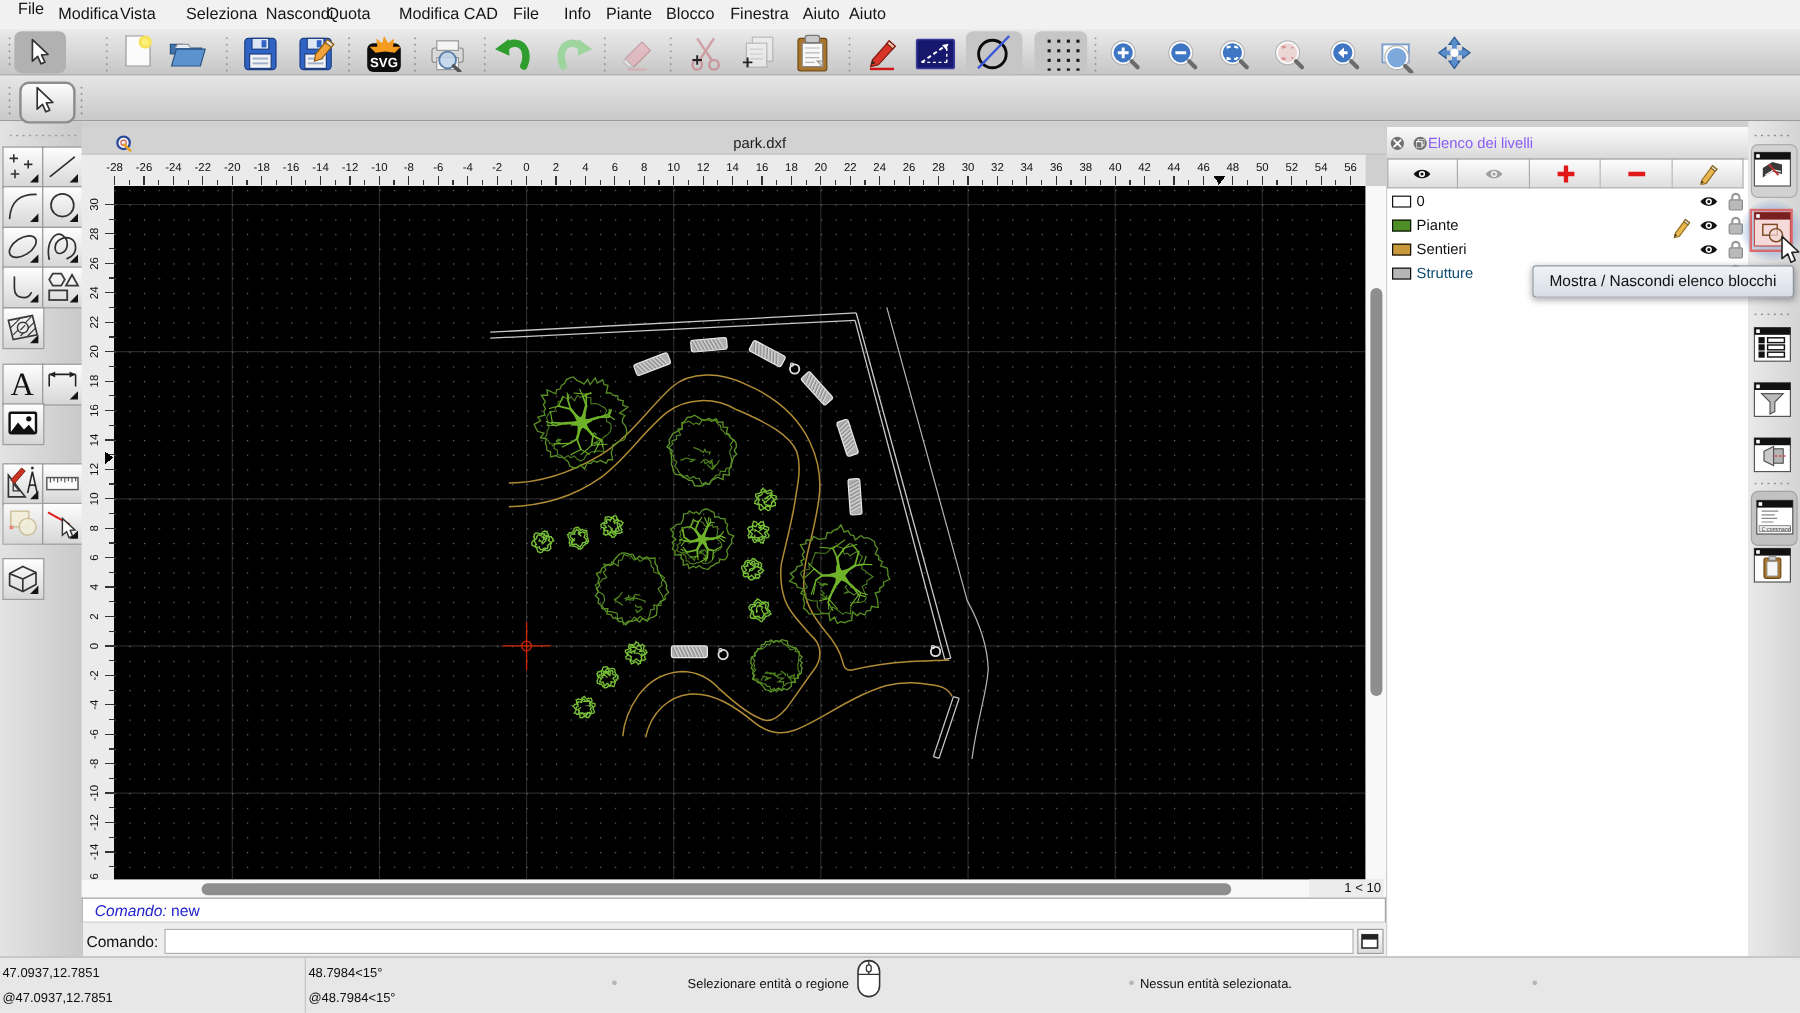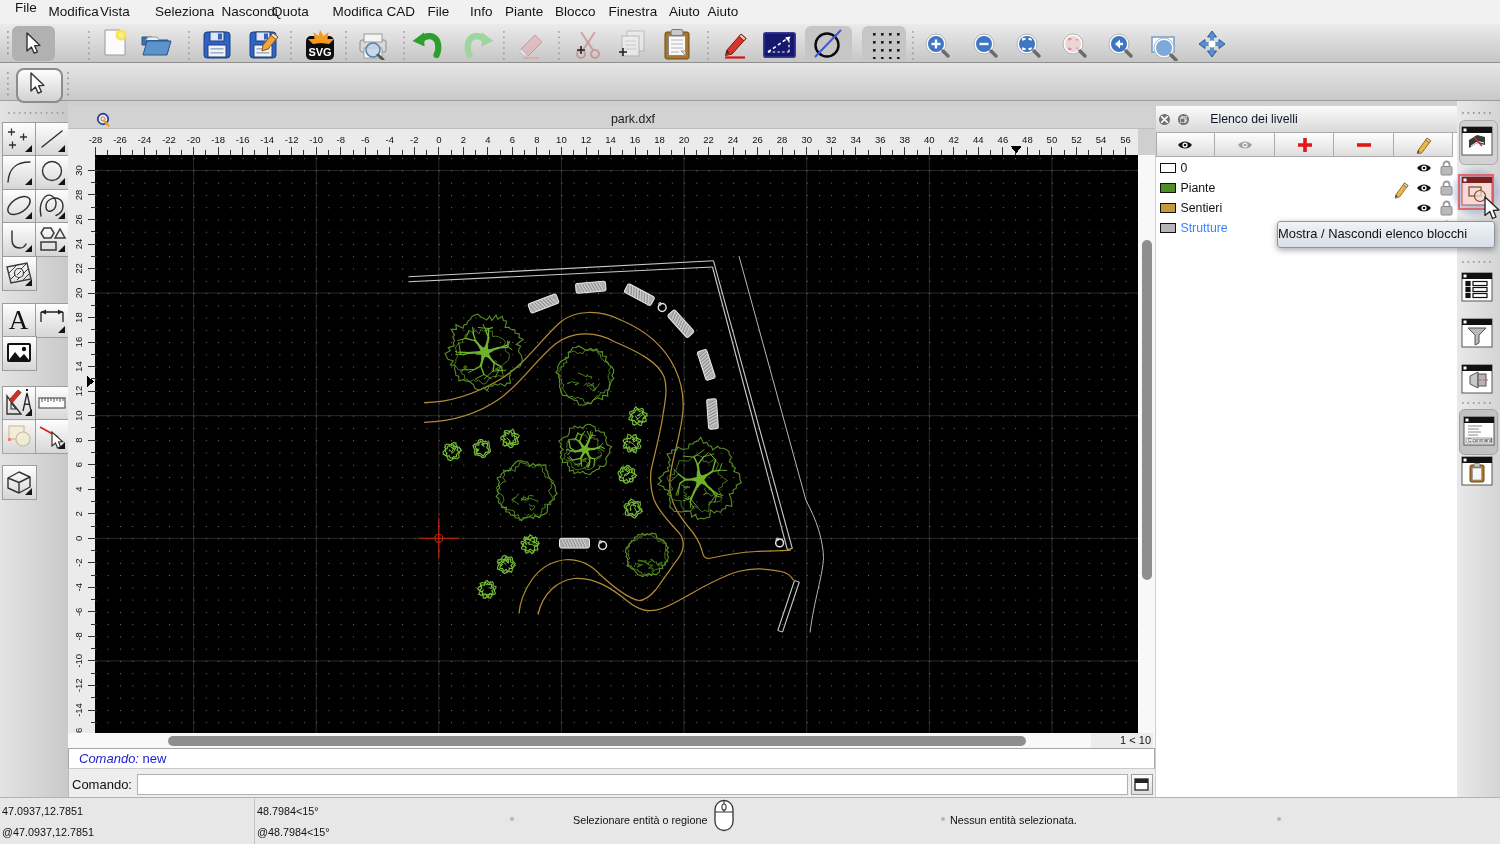--- a/index.html
+++ b/index.html
@@ -1098,21 +1098,21 @@
 <div style="position:absolute;left:1155.5px;top:106px;width:301.5px;height:26px;background:linear-gradient(#fbfbfb,#d9d9d9);border-bottom:1px solid #b2b2b2"></div>
 <div style="position:absolute;left:1158.5px;top:113.5px;width:11px;height:11px;border-radius:50%;background:#717171"></div>
 <svg width="7" height="7" viewBox="0 0 7 7" style="position:absolute;left:1160.5px;top:115.5px">
     <path d="M0,0 L7,7 M7,0 L0,7" stroke="#fff" stroke-width="1.6"></path>
   </svg>
 <div style="position:absolute;left:1177.5px;top:113.5px;width:11px;height:11px;border-radius:50%;background:#717171"></div>
 <svg width="7" height="7" viewBox="0 0 7 7" style="position:absolute;left:1179.5px;top:115.5px">
     <rect x="2" y="0" width="5" height="5" fill="none" stroke="#fff"></rect>
     <rect x="0" y="2" width="5" height="5" fill="#717171" stroke="#fff"></rect>
   </svg>
-<div style="position:absolute;left:1122px;top:112px;width:264px;height:15px;text-align:center;font:12.3px 'Liberation Sans',sans-serif;color:#0f172a">Elenco dei livelli</div>
+<div style="position:absolute;left:1190px;top:112px;width:264px;height:15px;text-align:left;font:12.3px 'Liberation Sans',sans-serif;color:#8b5cf6">Elenco dei livelli</div>
 <div style="position:absolute;left:1155.5px;top:132px;width:59.5px;height:25px;background:linear-gradient(#fdfdfd,#dedede);border:1px solid #ababab;border-left:none;box-sizing:border-box"></div>
 <div style="position:absolute;left:1215.3px;top:132px;width:59.5px;height:25px;background:linear-gradient(#fdfdfd,#dedede);border:1px solid #ababab;border-left:none;box-sizing:border-box"></div>
 <div style="position:absolute;left:1274.8px;top:132px;width:59.5px;height:25px;background:linear-gradient(#fdfdfd,#dedede);border:1px solid #ababab;border-left:none;box-sizing:border-box"></div>
 <div style="position:absolute;left:1334.3px;top:132px;width:59.5px;height:25px;background:linear-gradient(#fdfdfd,#dedede);border:1px solid #ababab;border-left:none;box-sizing:border-box"></div>
 <div style="position:absolute;left:1393.8px;top:132px;width:59.5px;height:25px;background:linear-gradient(#fdfdfd,#dedede);border:1px solid #ababab;border-left:none;box-sizing:border-box"></div>
 <div style="position:absolute;left:1155.5px;top:132px;width:1px;height:25px;background:#ababab"></div>
 <svg width="16" height="14" viewBox="0 0 16 14" style="position:absolute;left:1177px;top:137.5px">
     <g transform="scale(1.0)">
       <path d="M1,7 C4.5,2.2 11.5,2.2 15,7 C11.5,11.8 4.5,11.8 1,7 z" fill="#111"></path>
       <circle cx="8" cy="7" r="2.6" fill="#fff"></circle>
@@ -1179,21 +1179,21 @@
       <path d="M1,7 C4.5,2.2 11.5,2.2 15,7 C11.5,11.8 4.5,11.8 1,7 z" fill="#111"></path>
       <circle cx="8" cy="7" r="2.6" fill="#fff"></circle>
       <circle cx="8" cy="7" r="1.3" fill="#111"></circle>
     </g>
   </svg>
 <svg width="15" height="16" viewBox="0 0 15 16" style="position:absolute;left:1439px;top:200px">
     <rect x="2" y="6.5" width="11" height="8.5" rx="1.2" fill="#b9b9b9" stroke="#8a8a8a"></rect>
     <path d="M4.5,6.5 V4.5 a3,3 0 0 1 6,0 V6.5" fill="none" stroke="#9a9a9a" stroke-width="1.8"></path>
   </svg>
 <div style="position:absolute;left:1159.5px;top:223px;width:14px;height:8px;background:#b5b5b5;border:1px solid #111"></div>
-<div style="position:absolute;left:1180.5px;top:220.5px;font:12.3px 'Liberation Sans',sans-serif;color:#3b82f6">Strutture</div>
+<div style="position:absolute;left:1180.5px;top:220.5px;font:12.3px 'Liberation Sans',sans-serif;color:#0c4a6e">Strutture</div>
 <svg width="16" height="14" viewBox="0 0 16 14" style="position:absolute;left:1416px;top:221px">
     <g transform="scale(1.0)">
       <path d="M1,7 C4.5,2.2 11.5,2.2 15,7 C11.5,11.8 4.5,11.8 1,7 z" fill="#111"></path>
       <circle cx="8" cy="7" r="2.6" fill="#fff"></circle>
       <circle cx="8" cy="7" r="1.3" fill="#111"></circle>
     </g>
   </svg>
 <svg width="15" height="16" viewBox="0 0 15 16" style="position:absolute;left:1439px;top:220px">
     <rect x="2" y="6.5" width="11" height="8.5" rx="1.2" fill="#b9b9b9" stroke="#8a8a8a"></rect>
     <path d="M4.5,6.5 V4.5 a3,3 0 0 1 6,0 V6.5" fill="none" stroke="#9a9a9a" stroke-width="1.8"></path>
@@ -1284,21 +1284,21 @@
     <text x="5" y="26.2" font-family="Liberation Sans" font-size="4.5" fill="#333">C:command</text>
   </svg>
 <svg width="32" height="30" viewBox="0 0 32 30" style="position:absolute;left:1461px;top:456px">
     <rect x="1" y="1" width="30" height="28" fill="#fff" stroke="#555"></rect>
     <rect x="1" y="1" width="30" height="6" fill="#111"></rect>
     <rect x="2.5" y="2.5" width="3" height="3" fill="#fff"></rect>
     <rect x="9" y="9" width="14" height="17" rx="1.5" fill="#a9742c" stroke="#6e4a18"></rect>
     <rect x="11.5" y="12" width="9" height="12" fill="#f6f6f6" stroke="#999" stroke-width=".8"></rect>
     <rect x="13" y="7.5" width="6" height="3.5" rx="1.2" fill="#c9c9c9" stroke="#777" stroke-width=".8"></rect>
   </svg>
-<div style="position:absolute;left:1277px;top:221px;width:215.5px;height:24.5px;background:linear-gradient(#f0f3f7,#d8dee8);border:1px solid #8f959e;border-radius:3px;box-shadow:0 2px 6px rgba(0,0,0,.35);font:12.9px 'Liberation Sans',sans-serif;color:#111;line-height:24.5px;white-space:nowrap">Mostra / Nascondi elenco blocchi</div>
+<div style="position:absolute;left:1277px;top:221px;width:215.5px;height:24.5px;background:linear-gradient(#f0f3f7,#d8dee8);border:1px solid #8f959e;border-radius:3px;box-shadow:0 2px 6px rgba(0,0,0,.35);font:12.9px 'Liberation Sans',sans-serif;color:#111;text-align:center;line-height:24.5px;white-space:nowrap">Mostra / Nascondi elenco blocchi</div>
 <svg width="17" height="25" viewBox="0 0 17 25" style="position:absolute;left:1483px;top:196px">
     <path d="M2,1 L2,19.5 L6.8,15.5 L9.5,22.5 L13,21 L10.2,14.3 L16,14 Z" fill="#fff" stroke="#222" stroke-width="1.3" stroke-linejoin="round"></path>
   </svg>
 <div style="position:absolute;left:0;top:797px;width:1500px;height:47px;background:#e7e7e7;border-top:1px solid #b2b2b2;box-sizing:border-box"></div>
 <div style="font:10.8px 'Liberation Sans',sans-serif;color:#111;position:absolute;left:2px;top:804.5px">47.0937,12.7851</div>
 <div style="font:10.8px 'Liberation Sans',sans-serif;color:#111;position:absolute;left:2px;top:826px">@47.0937,12.7851</div>
 <div style="position:absolute;left:253.5px;top:798px;width:1px;height:46px;background:#c4c4c4"></div>
 <div style="font:10.8px 'Liberation Sans',sans-serif;color:#111;position:absolute;left:257px;top:804.5px">48.7984&lt;15°</div>
 <div style="font:10.8px 'Liberation Sans',sans-serif;color:#111;position:absolute;left:257px;top:826px">@48.7984&lt;15°</div>
 <div style="position:absolute;left:510px;top:817px;width:4px;height:4px;border-radius:50%;background:#b5b5b5"></div>

